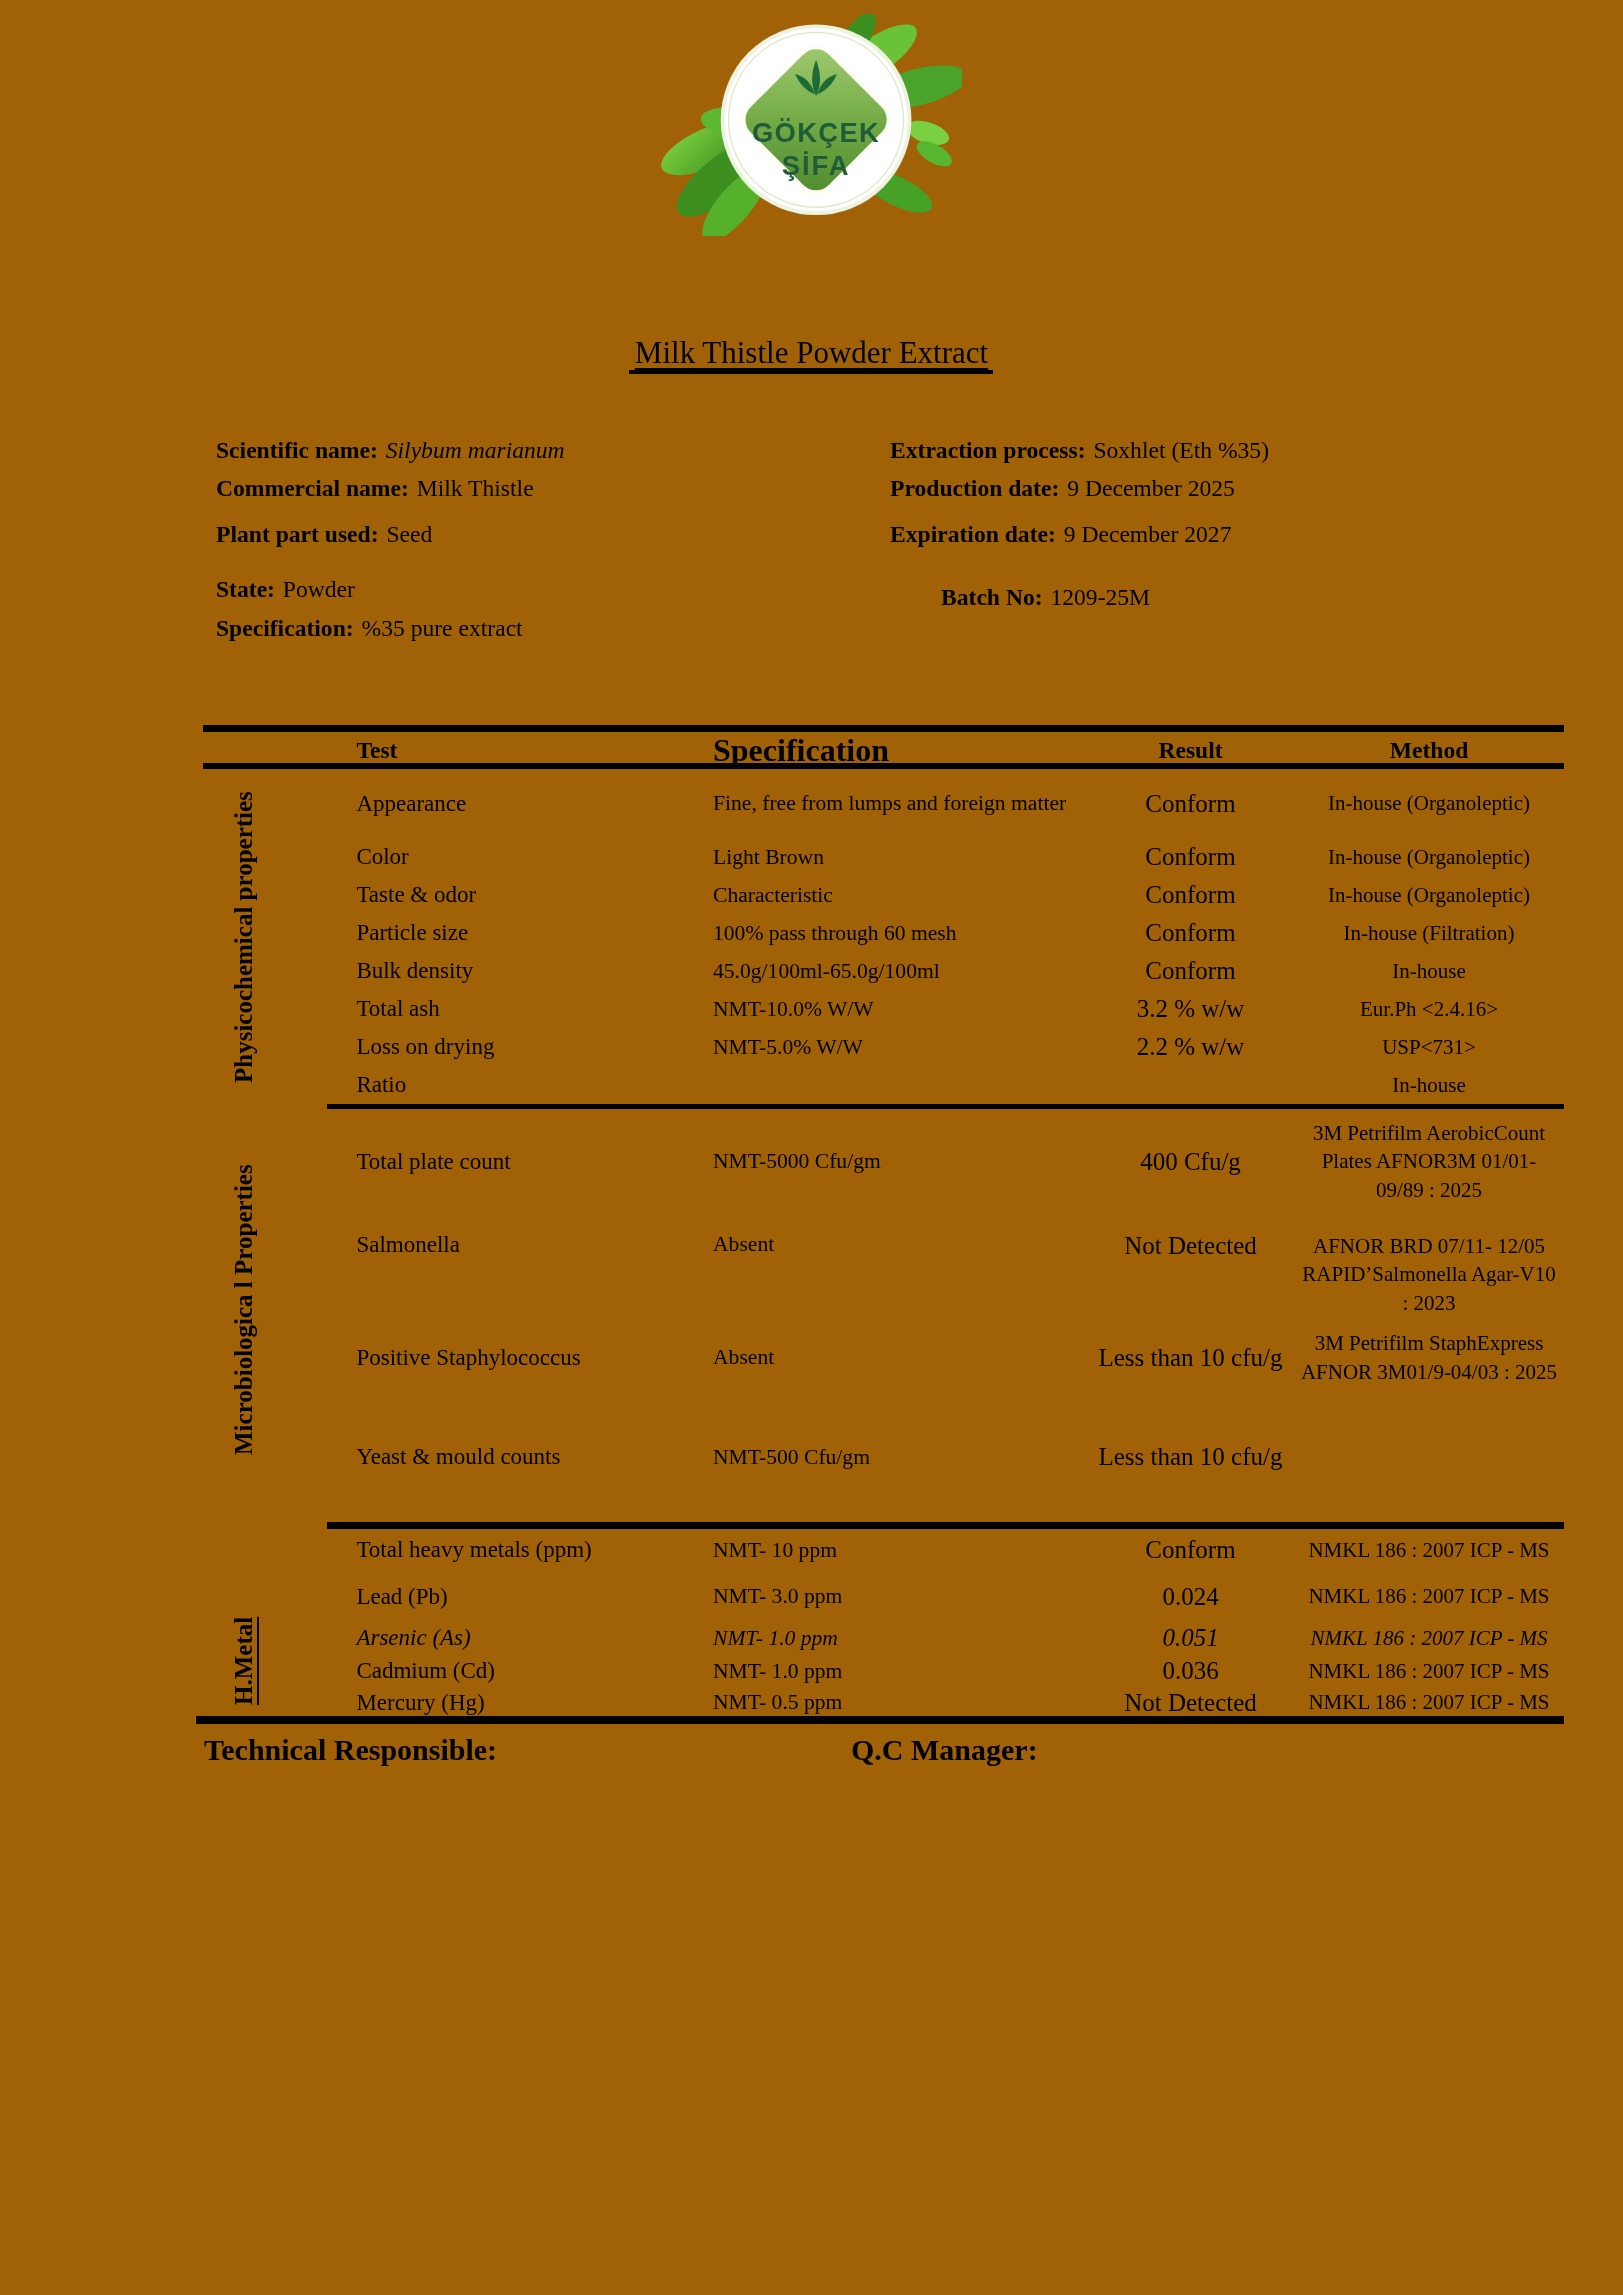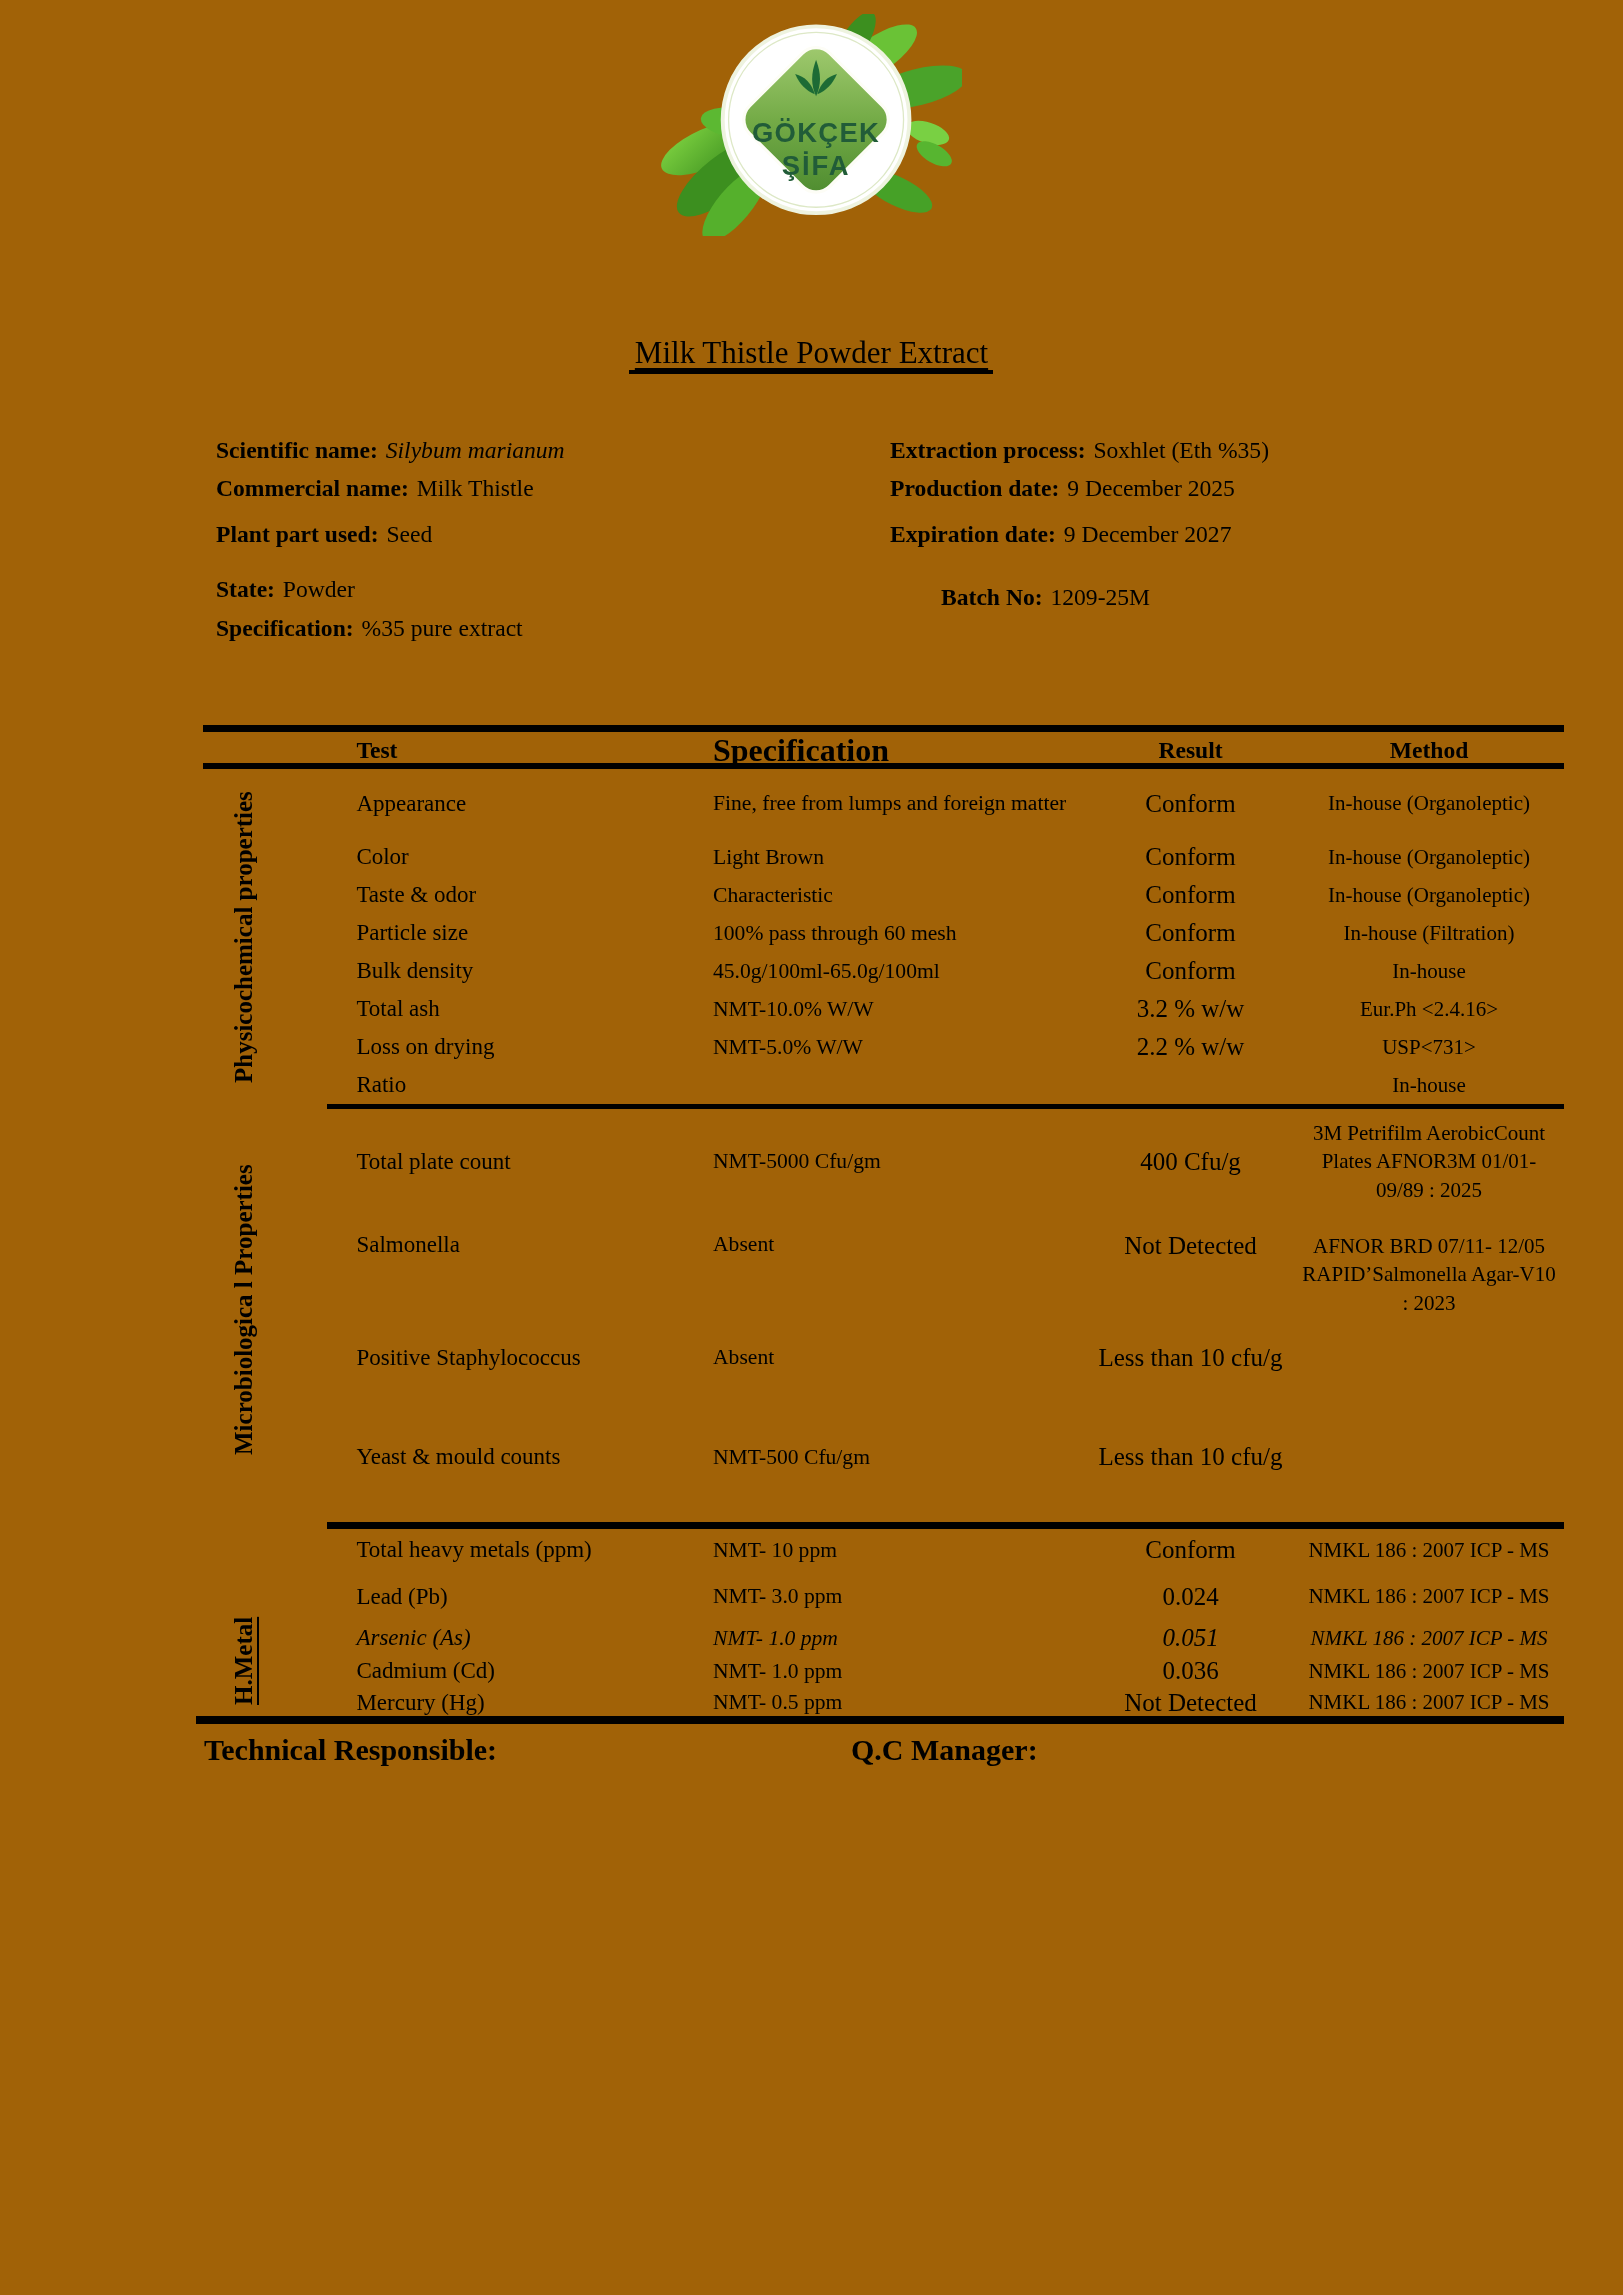--- a/index.html
+++ b/index.html
@@ -233,20 +233,21 @@
         <div class="c test">Salmonella</div>
         <div class="c spec">Absent</div>
         <div class="c result">Not Detected</div>
         <div class="c method">AFNOR BRD 07/11- 12/05 RAPID’Salmonella Agar-V10 : 2023</div>
       </div>
       <div class="trow" style="height:69px;">
         <div class="c"></div>
         <div class="c test">Positive Staphylococcus</div>
         <div class="c spec">Absent</div>
         <div class="c result">Less than 10 cfu/g</div>
+        <div class="c method">3M Petrifilm StaphExpress AFNOR 3M01/9-04/03 : 2025</div>
       </div>
       <div class="trow" style="height:130px;">
         <div class="c"></div>
         <div class="c test">Yeast &amp; mould counts</div>
         <div class="c spec">NMT-500 Cfu/gm</div>
         <div class="c result">Less than 10 cfu/g</div>
       </div>
     </div>
 
     <div class="hline-inner" style="height:6.5px;"></div>

